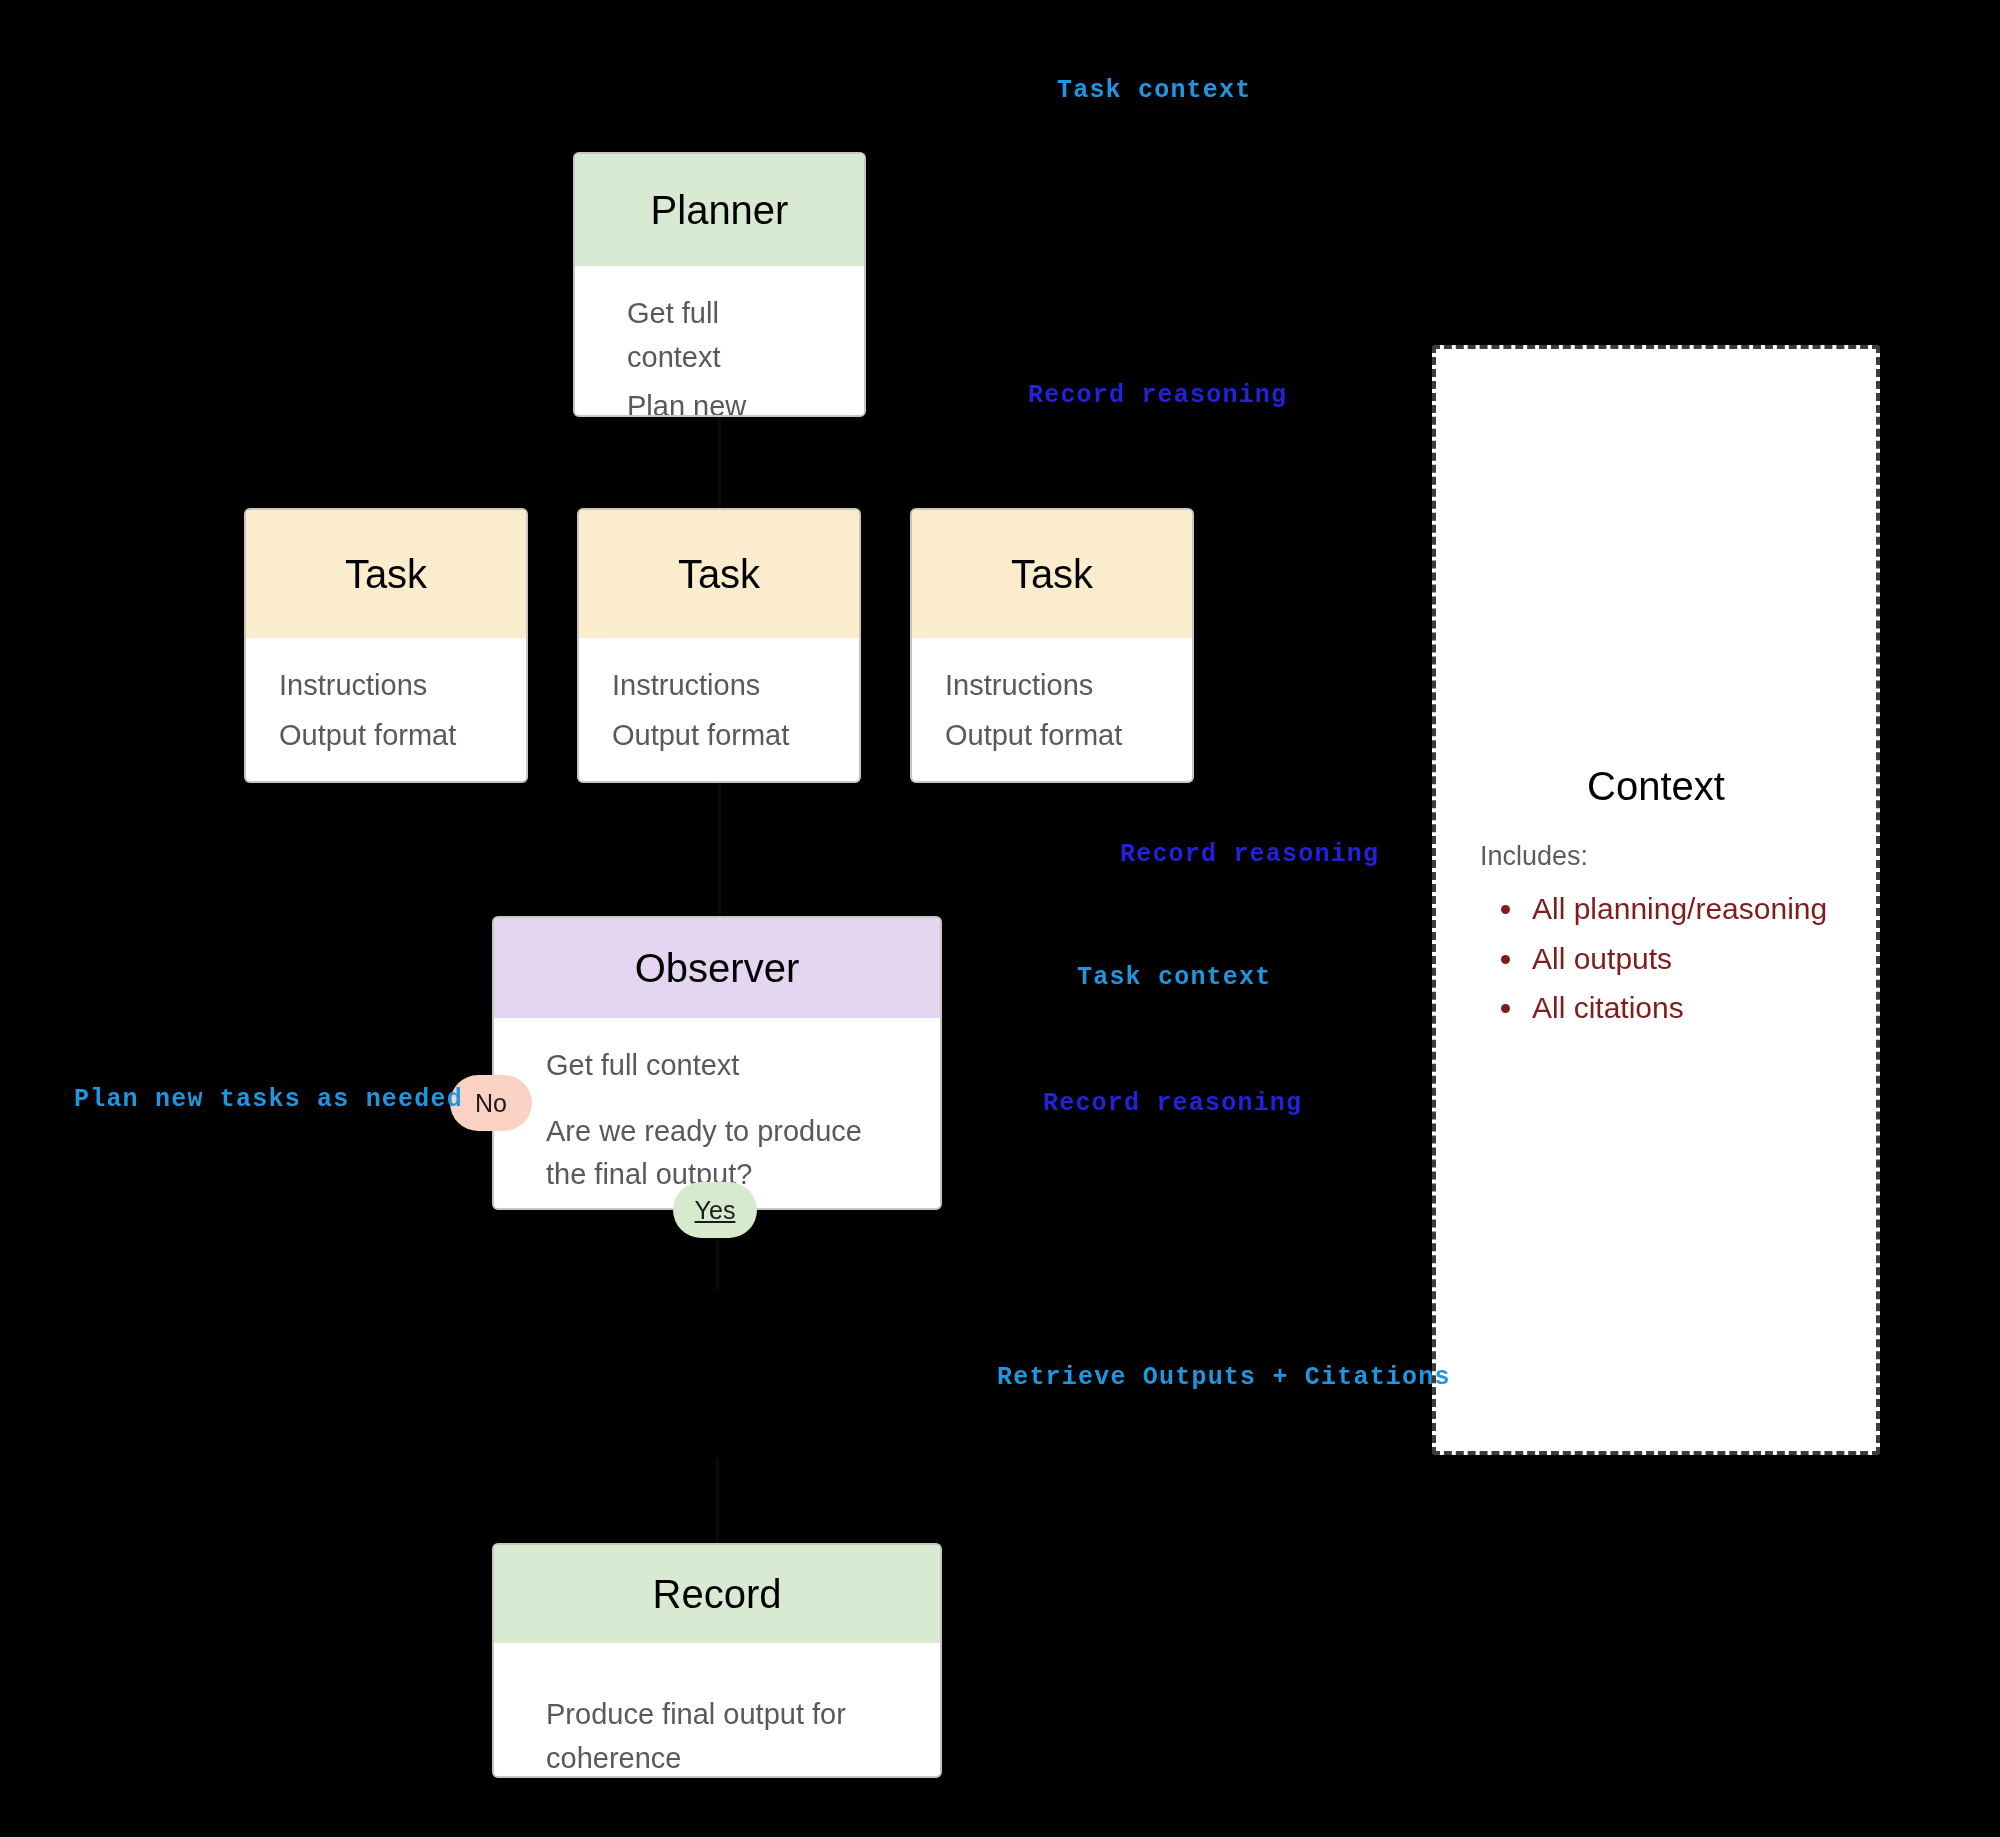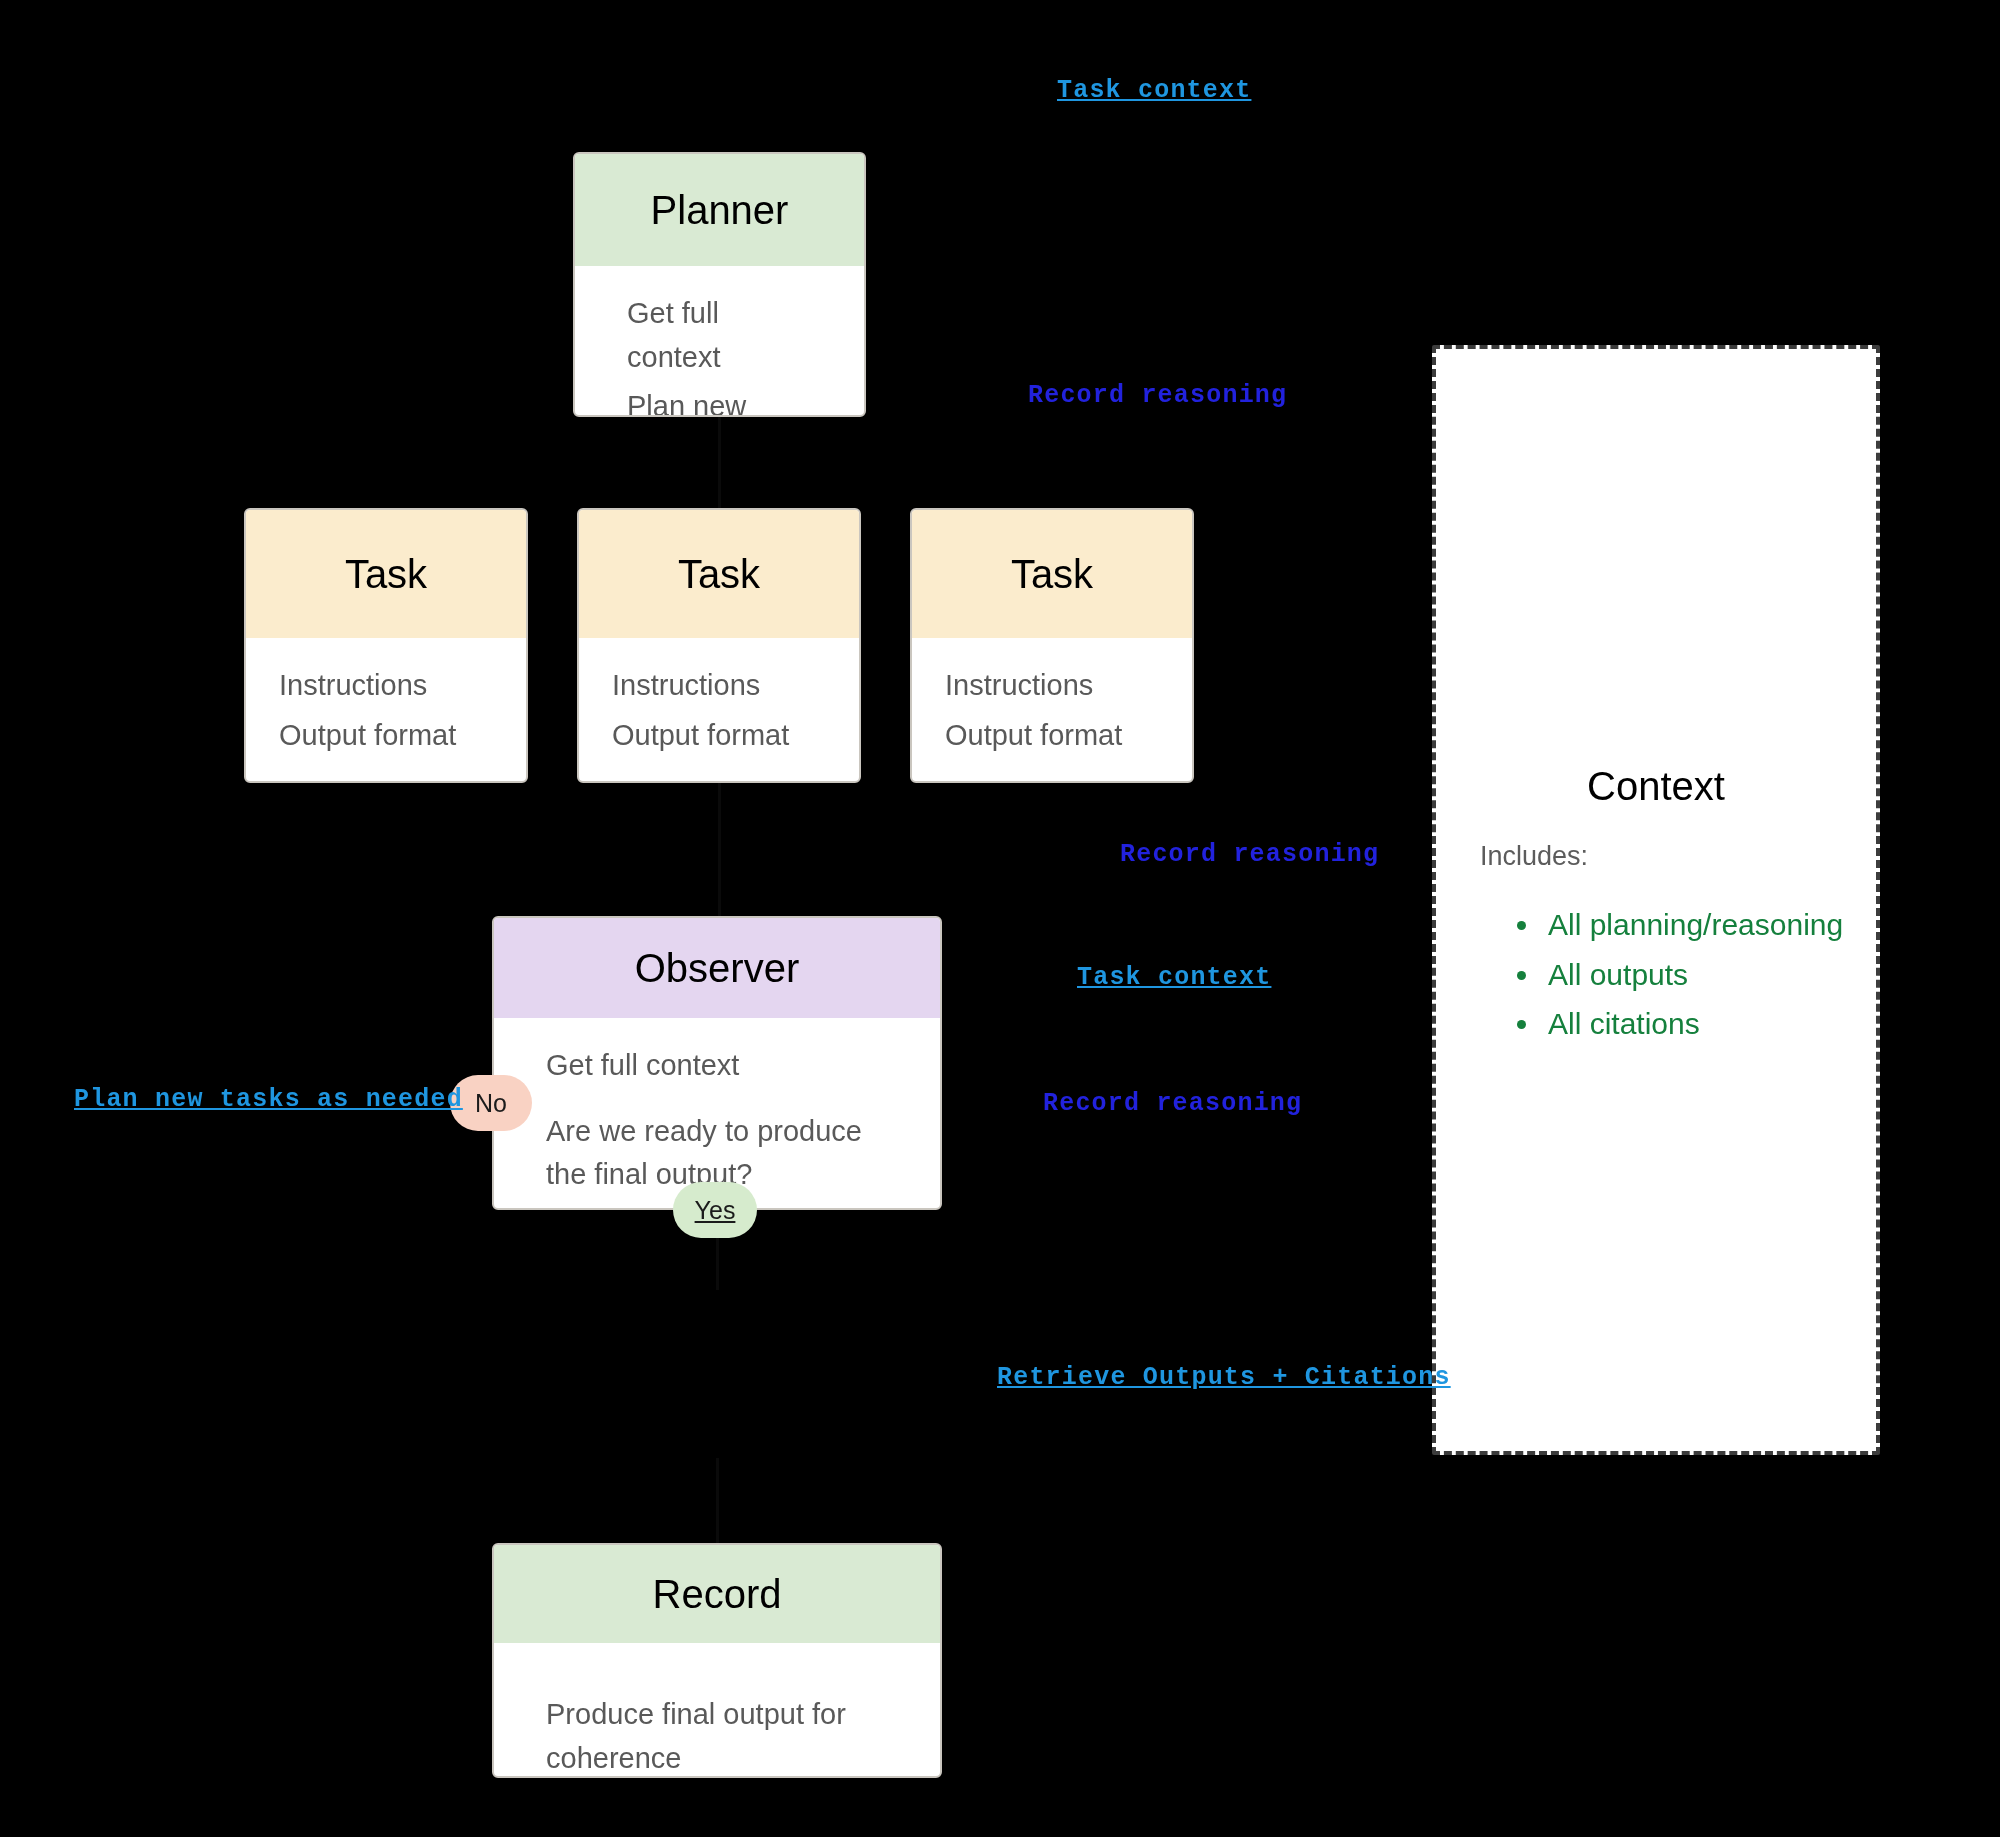--- a/index.html
+++ b/index.html
@@ -107,38 +107,38 @@
     left: 44px;
     top: 492px;
     color: #5c5c5c;
     font-size: 27px;
     text-align: center;
   }
   #context .ctx-list {
     position: absolute;
     left: 44px;
     top: 535px;
-    margin: 16px;
+    margin: 0;
     padding-left: 46px;
-    color: #15803d;
+    color: #7f1d1d;
     font-size: 30px;
     line-height: 1.65;
   }
   #context .ctx-list li { padding-left: 6px; }
 
   
   .edge-label {
     position: absolute;
     font-family: "Liberation Mono", "DejaVu Sans Mono", monospace;
     font-weight: bold;
     font-size: 25px;
     letter-spacing: 1.2px;
     white-space: nowrap;
   }
-  .lbl-cyan { color: #1f96e0; text-decoration: underline; }
+  .lbl-cyan { color: #1f96e0; }
   .lbl-blue { color: #2222dd; }
 
   #lbl-task-context-top   { left: 1057px; top: 76px;   }
   #lbl-record-1           { left: 1028px; top: 381px;  }
   #lbl-record-2           { left: 1120px; top: 840px;  }
   #lbl-task-context-mid   { left: 1077px; top: 963px;  }
   #lbl-record-3           { left: 1043px; top: 1089px; }
   #lbl-plan-new-tasks     { left: 74px;   top: 1085px; }
   #lbl-retrieve           { left: 997px;  top: 1363px; }
 

